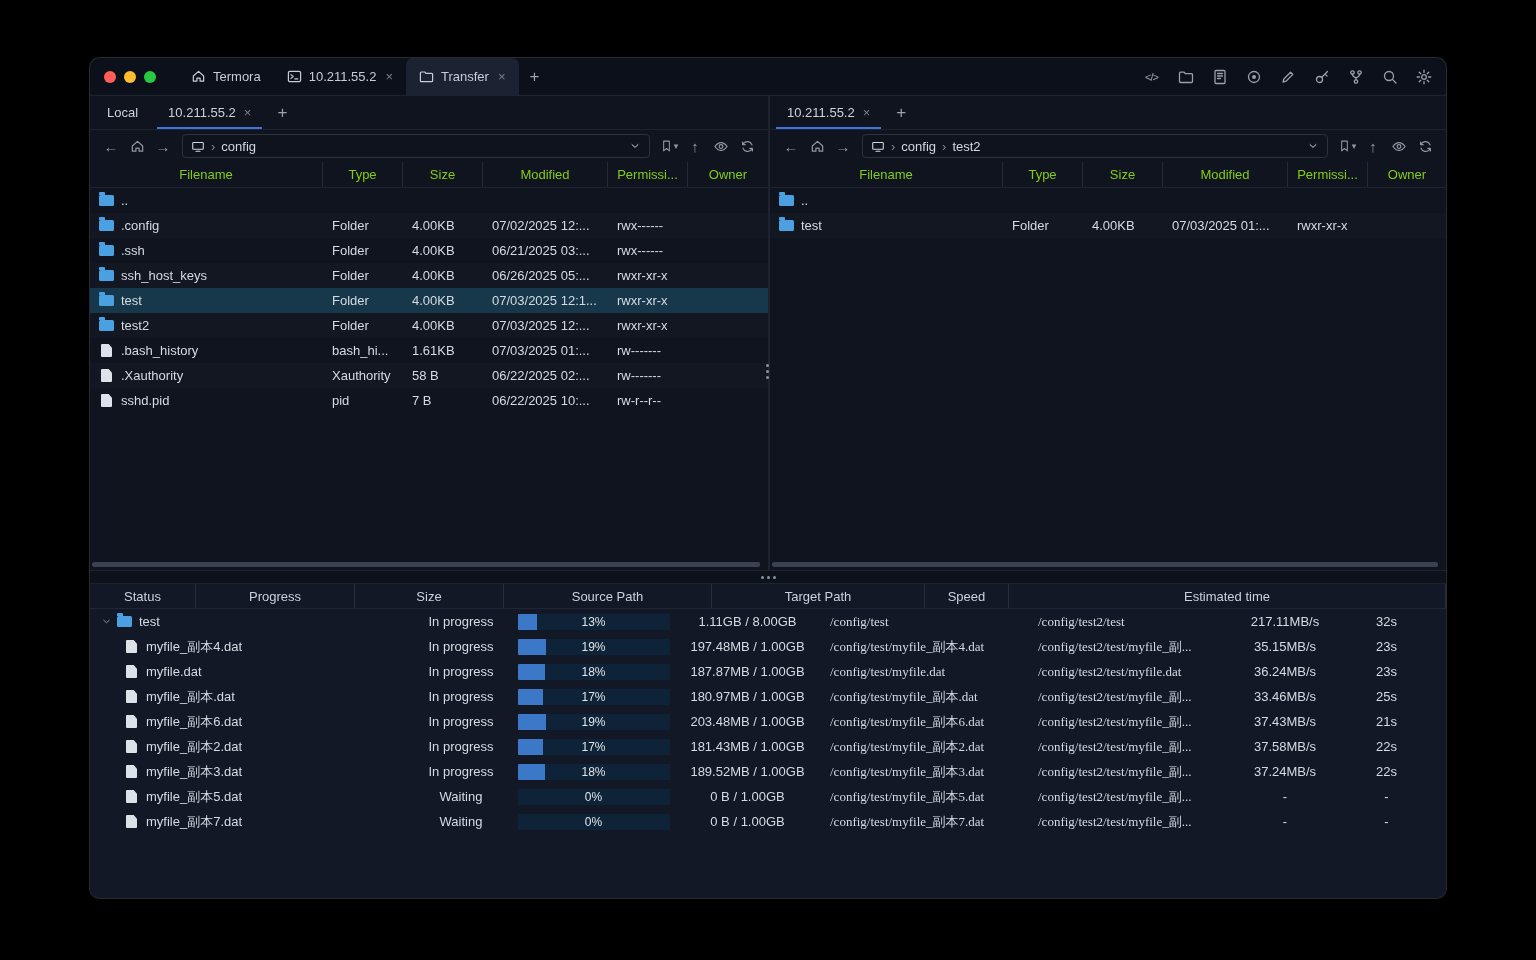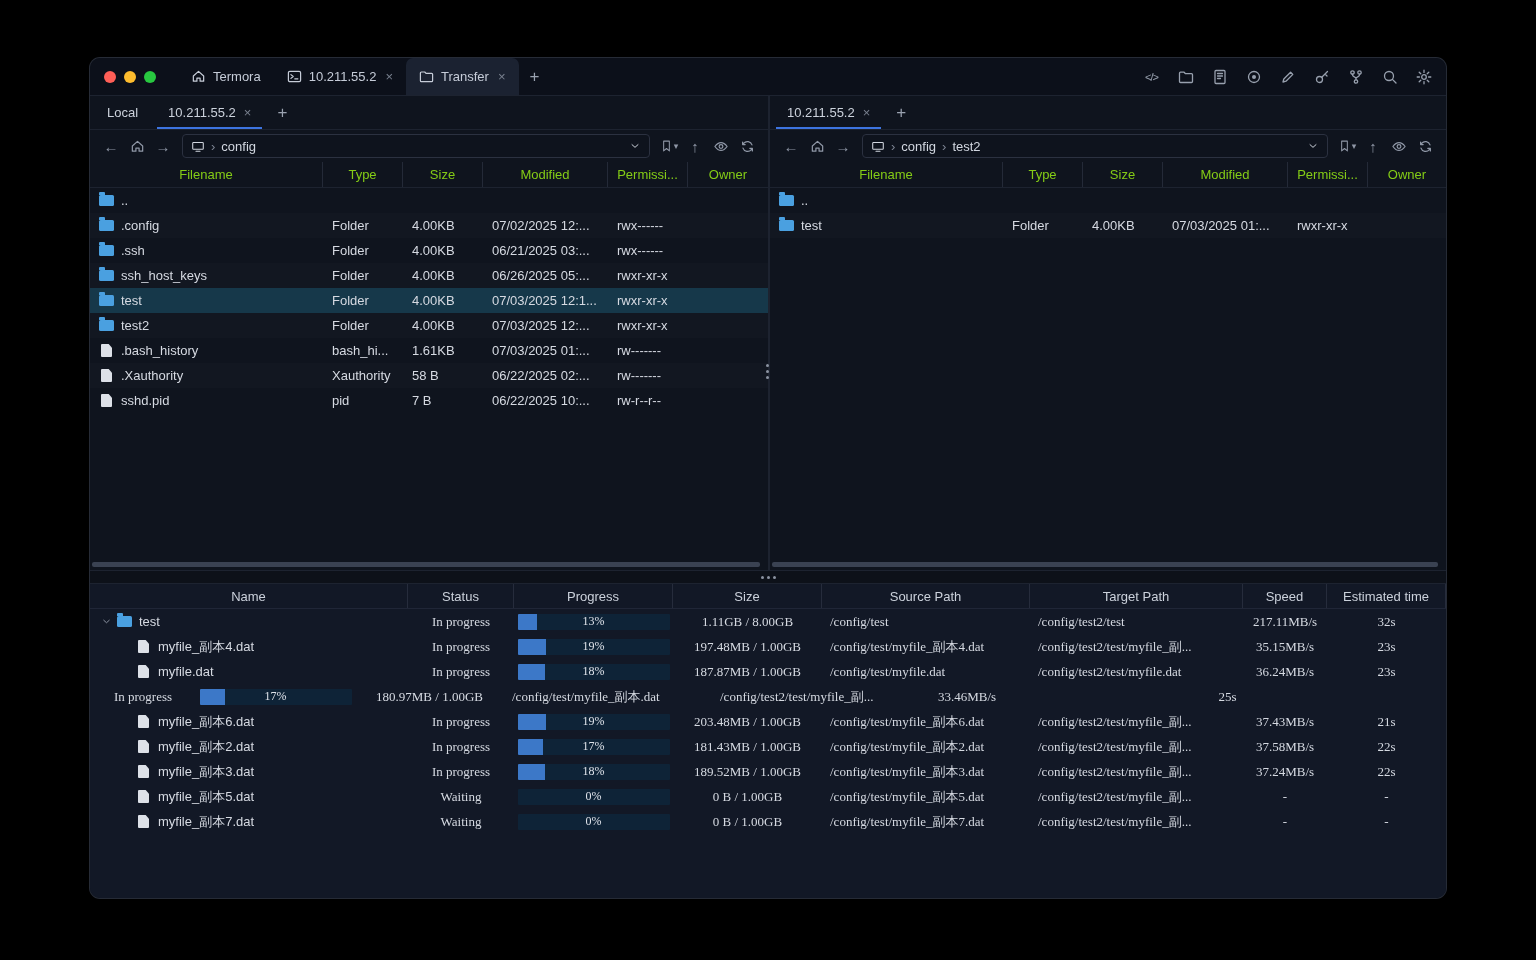--- a/index.html
+++ b/index.html
@@ -75,24 +75,24 @@
   .hdots i { width:3px; height:3px; border-radius:50%; background:#8b93a1; }
 
   
   .transfer { flex:1; background:#121826; display:flex; flex-direction:column; }
   .thead { height:25px; flex:none; display:flex; align-items:stretch; border-bottom:1px solid #202637; color:#cbd1db; }
   .thead .hc { border-right:1px solid #262c3c; }
   .tn{width:318px;flex:none}.tst{width:106px;flex:none}.tpr{width:159px;flex:none}.tsz{width:149px;flex:none}
   .tsp{width:208px;flex:none}.ttp{width:213px;flex:none}.tspd{width:84px;flex:none}.teta{flex:1}
   .trow { display:flex; height:25px; align-items:stretch; }
   .tc { display:flex; align-items:center; white-space:nowrap; overflow:hidden; }
-  .tc.center { justify-content:center;font-family:Liberation Serif, serif; }
+  .tc.center { justify-content:center; }
   .tc.pad { padding:0 8px;font-family:Liberation Serif, serif; }
   .tname { padding-left:8px; }
-  .tname.child { padding-left:46px; }
+  .tname.child { padding-left:34px; }
   .exp { width:16px; height:16px; display:flex; align-items:center; justify-content:center; color:#9aa2b0; margin-right:3px; cursor:pointer; }
   .pbar { width:152px; height:16px; background:#0e2337; position:relative; border-radius:1px; overflow:hidden; }
   .pfill { position:absolute; left:0; top:0; bottom:0; background:#3c78c8; }
   .plabel { position:absolute; inset:0; display:flex; align-items:center; justify-content:center; font-size:12px; color:#dfe3ea; }
 </style>
 </head>
 <body>
 
 <div class="window">
 
@@ -454,21 +454,20 @@
   <div class="hsplit">
     <div class="hdots">
         <i></i>
         <i></i>
         <i></i>
       </div>
   </div>
 
   <div class="transfer">
     <div class="thead">
-      <div class="hc tn">Name</div>
       <div class="hc tst">Status</div>
       <div class="hc tpr">Progress</div>
       <div class="hc tsz">Size</div>
       <div class="hc tsp">Source Path</div>
       <div class="hc ttp">Target Path</div>
       <div class="hc tspd">Speed</div>
       <div class="hc teta">Estimated time</div>
     </div>
     <div>
 
@@ -528,20 +527,24 @@
             </div>
           </div>
         <div class="tc tsz center">187.87MB / 1.00GB</div>
         <div class="tc tsp pad">/config/test/myfile.dat</div>
         <div class="tc ttp pad">/config/test2/test/myfile.dat</div>
         <div class="tc tspd center">36.24MB/s</div>
         <div class="tc teta center">23s</div>
       </div>
 
       <div class="trow">
+        <div class="tc tn tname child">
+            <span class="dicon"></span>
+            <span>myfile_副本.dat</span>
+          </div>
         <div class="tc tst center">In progress</div>
         <div class="tc tpr center">
             <div class="pbar">
               <div class="pfill" style="width: 17%;"></div>
               <div class="plabel">17%</div>
             </div>
           </div>
         <div class="tc tsz center">180.97MB / 1.00GB</div>
         <div class="tc tsp pad">/config/test/myfile_副本.dat</div>
         <div class="tc ttp pad">/config/test2/test/myfile_副...</div>

